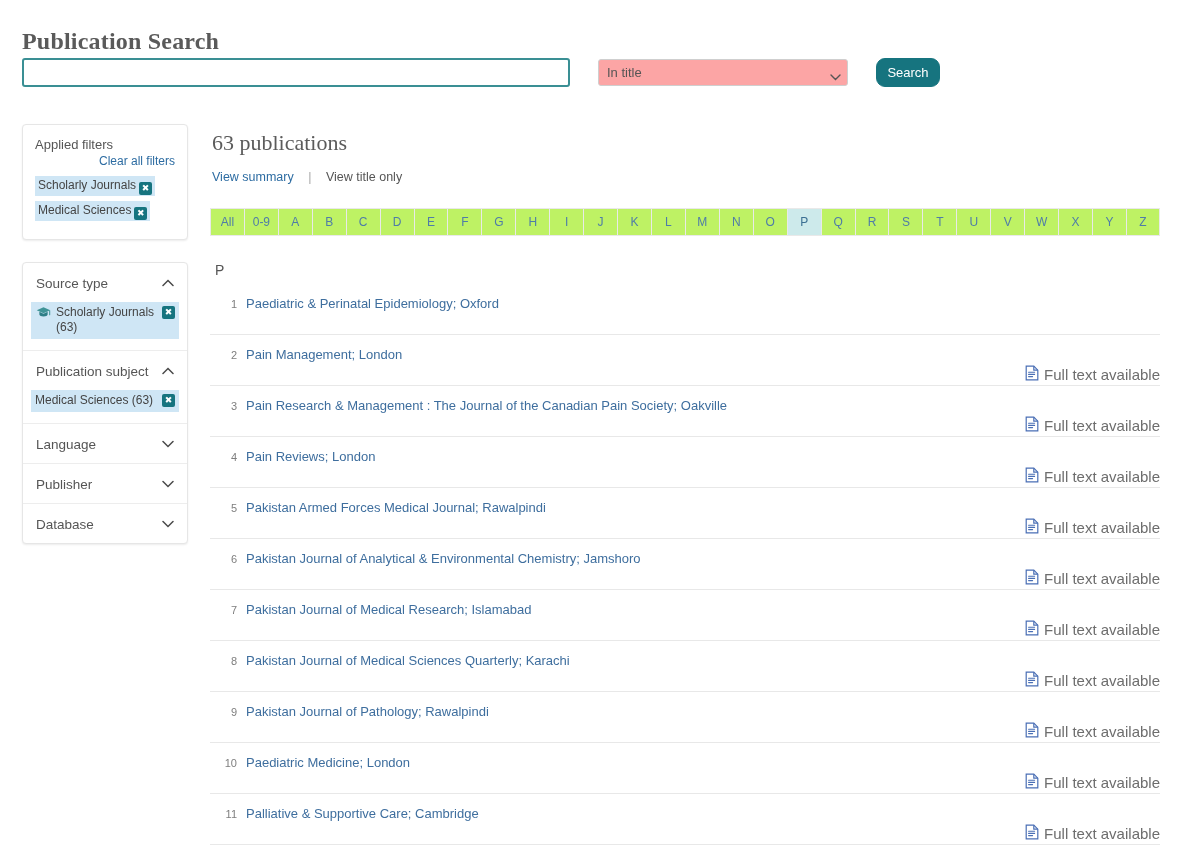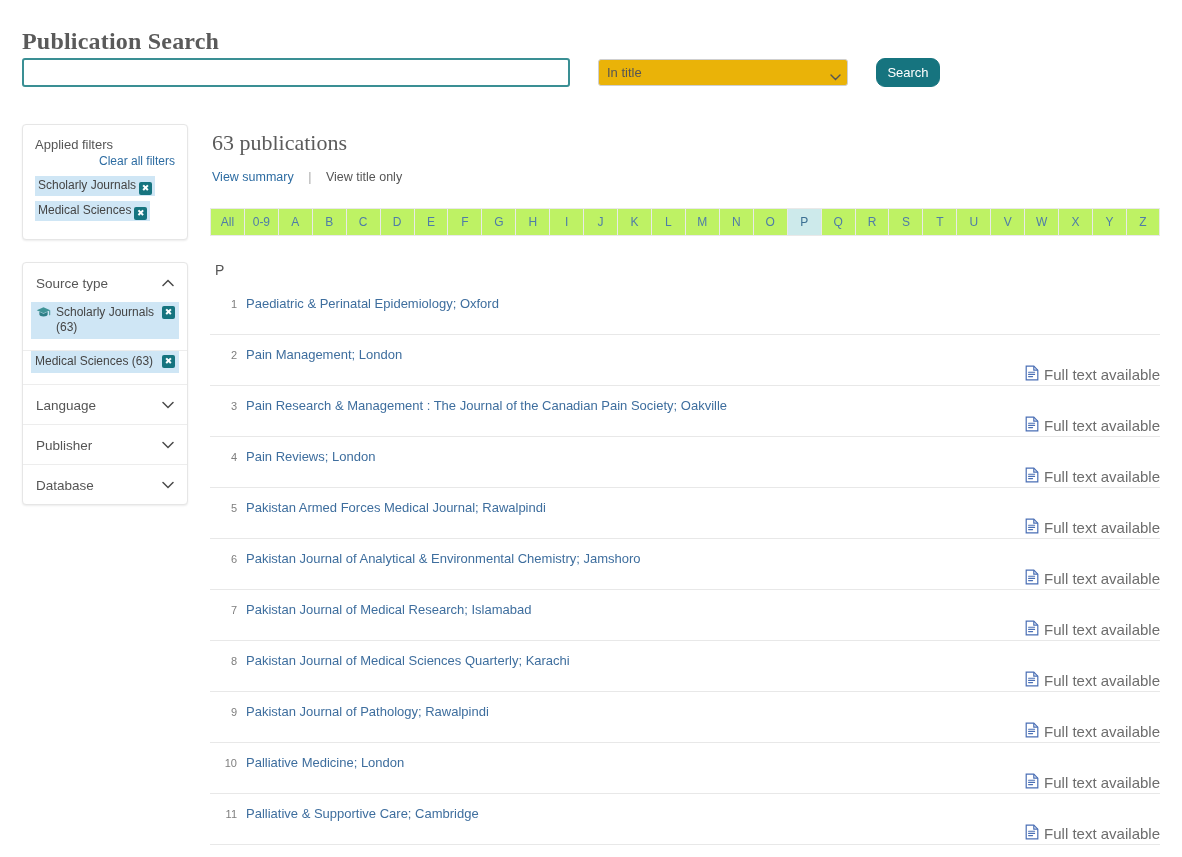--- a/index.html
+++ b/index.html
@@ -27,21 +27,21 @@
     width: 548px; height: 29px;
     border: 2px solid #3a8f94; border-radius: 3px;
     background: #fff; outline: none;
     font-family: "Liberation Sans", sans-serif;
     font-size: 13px; color: #333; padding: 0 8px;
   }
   .search-scope {
     position: absolute; left: 576px; top: 1px;
     width: 250px; height: 27px;
     border: 1px solid #cfcfcf; border-radius: 3px;
-    background: #eab308;
+    background: #fca5a5;
     font-family: "Liberation Sans", sans-serif;
     font-size: 13px; color: #555;
     padding: 0 8px;
     -webkit-appearance: none; appearance: none;
   }
   .scope-wrap { position: absolute; left: 0; top: 0; }
   .scope-caret {
     position: absolute; left: 808px; top: 9px;
     pointer-events: none; color: #555;
   }
@@ -203,20 +203,28 @@
                 <path d="M14.6 4.6v4.2" stroke="#3f9396" stroke-width="1.1" fill="none" stroke-linecap="round"></path>
               </svg>
             </span>
             <span class="facet-opt-label">Scholarly Journals (63)</span>
             <span class="xbtn">✖</span>
           </div>
         </div>
       </div>
 
       <div class="facet">
+        <div class="facet-head">
+          <span class="facet-name">Publication subject</span>
+          <span class="chev">
+            <svg width="12" height="8" viewBox="0 0 12 8">
+                <path d="M1 6.5L6 1.5L11 6.5" stroke="#4a4a4a" stroke-width="1.5" fill="none" stroke-linecap="round"></path>
+              </svg>
+          </span>
+        </div>
         <div class="facet-body">
           <div class="facet-opt indented">
             <span class="facet-opt-label">Medical Sciences (63)</span>
             <span class="xbtn">✖</span>
           </div>
         </div>
       </div>
 
       <div class="facet">
         <div class="facet-head">
@@ -392,21 +400,21 @@
             <span><svg width="14" height="16" viewBox="0 0 14 16">
                 <path d="M1.2 1.2h7.6l4 4v9.6H1.2z" fill="#ffffff" stroke="#4a6fb5" stroke-width="1.2"></path>
                 <path d="M8.8 1.2v4h4" fill="none" stroke="#4a6fb5" stroke-width="1.2"></path>
                 <path d="M3.6 7.2h6M3.6 9.4h6M3.6 11.6h4" stroke="#4a6fb5" stroke-width="1.1" stroke-linecap="round"></path>
               </svg></span>
             <span>Full text available</span>
           </div>
         </div>
         <div class="result-row">
           <div class="r-num">10</div>
-          <a class="r-title">Palliative Medicine; London</a>
+          <a class="r-title">Paediatric Medicine; London</a>
           <div class="r-full">
             <span><svg width="14" height="16" viewBox="0 0 14 16">
                 <path d="M1.2 1.2h7.6l4 4v9.6H1.2z" fill="#ffffff" stroke="#4a6fb5" stroke-width="1.2"></path>
                 <path d="M8.8 1.2v4h4" fill="none" stroke="#4a6fb5" stroke-width="1.2"></path>
                 <path d="M3.6 7.2h6M3.6 9.4h6M3.6 11.6h4" stroke="#4a6fb5" stroke-width="1.1" stroke-linecap="round"></path>
               </svg></span>
             <span>Full text available</span>
           </div>
         </div>
         <div class="result-row">

